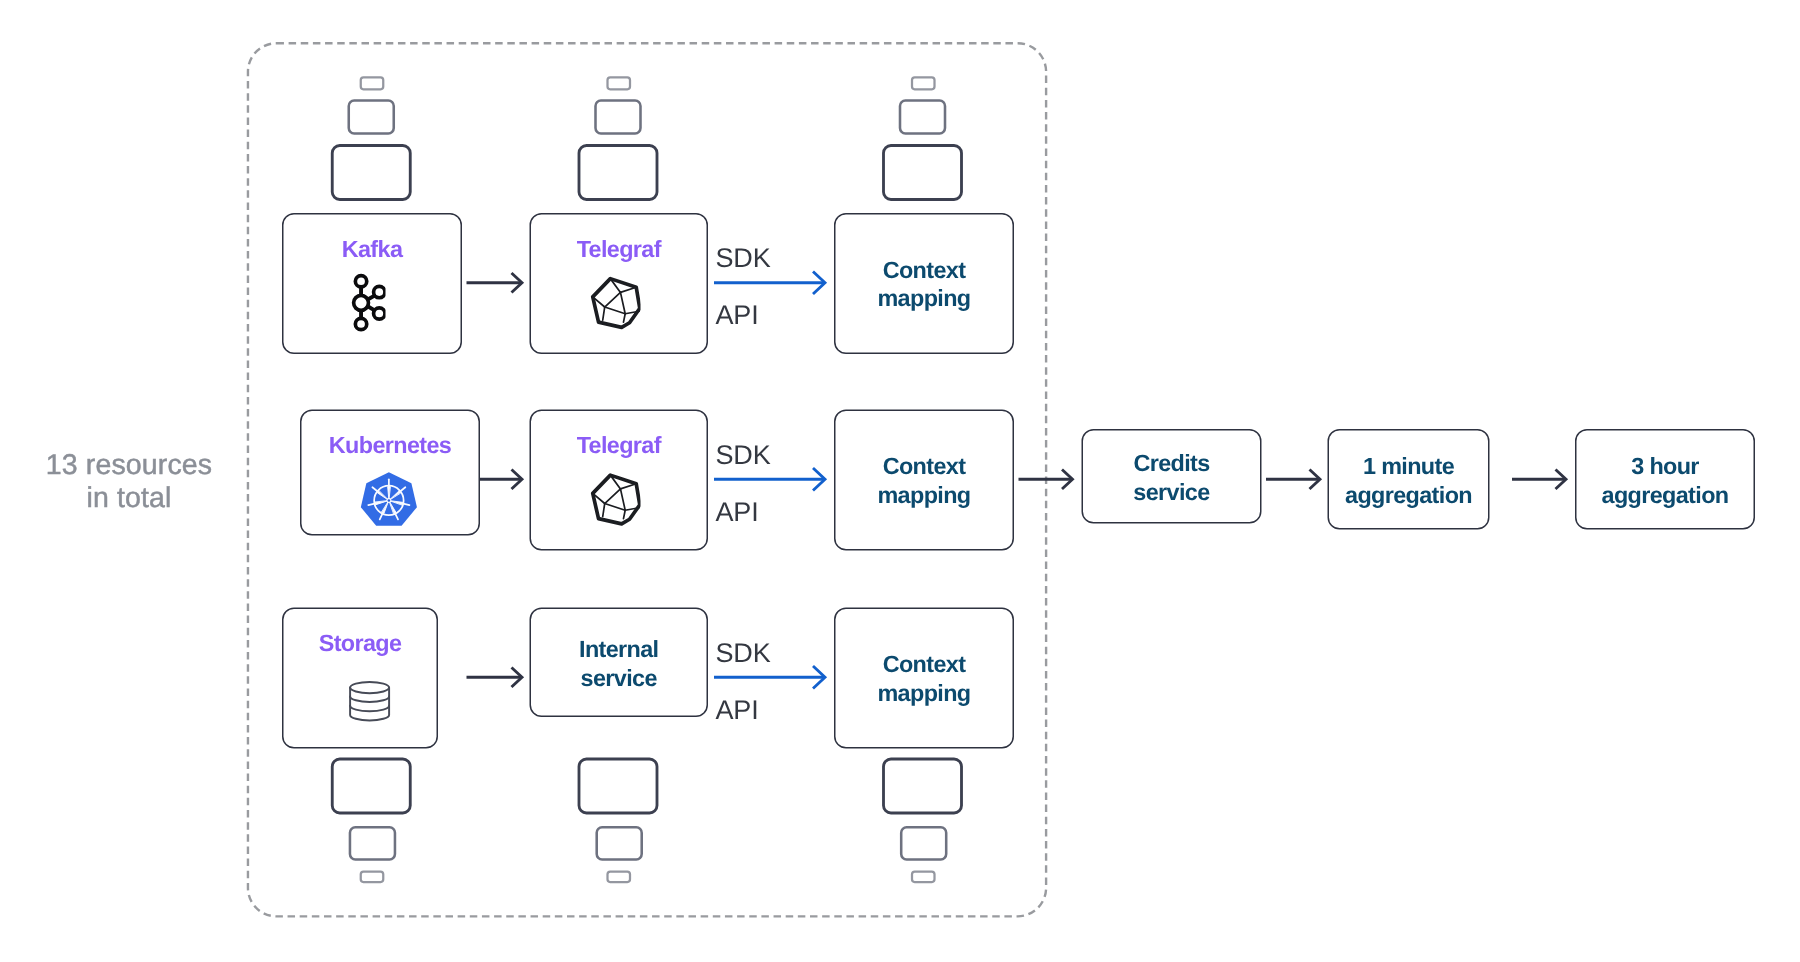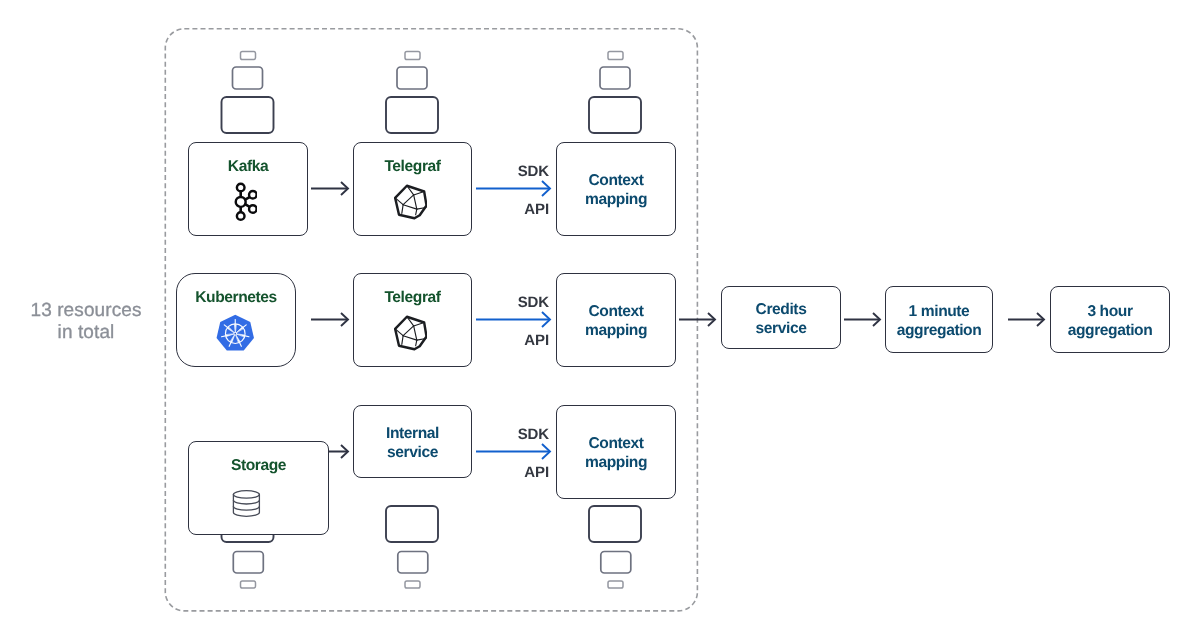--- a/index.html
+++ b/index.html
@@ -8,30 +8,30 @@
     width:1200px;height:641px;background:#ffffff;overflow:hidden;
     font-family:"Liberation Sans",sans-serif;
     -webkit-font-smoothing:antialiased;
     text-rendering:geometricPrecision;
   }
   #stage{position:relative;width:1200px;height:641px;background:#ffffff;}
   svg.layer{position:absolute;left:0;top:0;width:1200px;height:641px;pointer-events:none;}
 
   .node{position:absolute;box-sizing:border-box;border:1.8px solid #2e3240;
         border-radius:8px;background:#ffffff;}
-  .nlabel{position:absolute;left:0;right:0;text-align:center;color:#14532d;
+  .nlabel{position:absolute;left:0;right:0;text-align:center;color:#8b5cf6;
           font-weight:700;font-size:15.6px;line-height:19.5px;letter-spacing:-0.42px;white-space:pre-line;}
   .ctr{position:absolute;left:0;right:0;top:50%;transform:translateY(calc(-50% + 1.5px));
        text-align:center;color:#0c4a6e;font-weight:700;font-size:15.6px;
        line-height:19.4px;letter-spacing:-0.42px;white-space:pre-line;}
   .total{position:absolute;text-align:center;color:#8b8f97;font-weight:400;
          font-size:19.0px;line-height:22.8px;letter-spacing:0.1px;white-space:pre-line;
          -webkit-text-stroke:0.32px #8b8f97;}
-  .edgelabel{position:absolute;text-align:right;color:#343841;font-weight:700;
-             font-size:15px;line-height:16px;letter-spacing:-0.1px;}
+  .edgelabel{position:absolute;text-align:left;color:#343841;font-weight:400;
+             font-size:18px;line-height:16px;letter-spacing:-0.1px;}
   .icon{position:absolute;}
 </style>
 </head>
 <body>
 
 <div id="stage">
 
   <svg class="layer">
     <rect x="165.3" y="28.8" width="532.1" height="582.1" rx="19" ry="19" fill="none" stroke="#999b9f" stroke-width="1.6" stroke-dasharray="5 3.1"></rect>
   </svg>
@@ -160,21 +160,21 @@
         </g>
       </g>
     </svg>
   </div>
 
   <div class="node" style="left:556px;top:142px;width:120px;height:94px;">
     <div class="ctr">Context
 mapping</div>
   </div>
 
-  <div class="node" style="left:176px;top:273px;width:120px;height:94px;border-radius:19px;">
+  <div class="node" style="left:200px;top:273px;width:120px;height:84px;">
     <div class="nlabel" style="top:14px;">Kubernetes</div>
     <svg class="icon" style="left:38.5px;top:40px;width:38.5px;height:38.5px;" viewBox="0 0 100 100">
       <polygon fill="#326ce5" points="50,2 89.0,21.0 98.6,62.6 72.0,95.0 28.0,95.0 1.4,62.6 11.0,21.0"></polygon>
       <g stroke="#f8faff" stroke-width="3.0" fill="none" stroke-linecap="round">
         <circle cx="50" cy="51" r="25.5"></circle>
         <g>
           <path d="M50.0 27.5 L50.0 14.5"></path>
           <path d="M68.4 36.3 L78.5 28.2"></path>
           <path d="M72.9 56.2 L85.6 59.1"></path>
           <path d="M60.2 72.2 L65.8 83.9"></path>
@@ -215,21 +215,21 @@
         </g>
       </g>
     </svg>
   </div>
 
   <div class="node" style="left:556px;top:273px;width:120px;height:94px;">
     <div class="ctr">Context
 mapping</div>
   </div>
 
-  <div class="node" style="left:188px;top:405px;width:141px;height:94px;margin-top:36px;">
+  <div class="node" style="left:188px;top:405px;width:104px;height:94px;">
     <div class="nlabel" style="top:14px;">Storage</div>
     <svg class="icon" style="left:43px;top:46.5px;width:29px;height:29px;" viewBox="0 0 29 29">
       <g fill="none" stroke="#474b57" stroke-width="1.3" stroke-linecap="round">
         <path d="M1.4 5.4 V23.6 C1.4 25.5 7.3 27.3 14.4 27.3 C21.5 27.3 27.4 25.5 27.4 23.6 V5.4"></path>
         <ellipse cx="14.4" cy="5.4" rx="13.0" ry="3.7"></ellipse>
         <path d="M1.4 11.3 C1.4 13.2 7.3 15.0 14.4 15.0 C21.5 15.0 27.4 13.2 27.4 11.3"></path>
         <path d="M1.4 17.5 C1.4 19.4 7.3 21.2 14.4 21.2 C21.5 21.2 27.4 19.4 27.4 17.5"></path>
       </g>
     </svg>
   </div>

